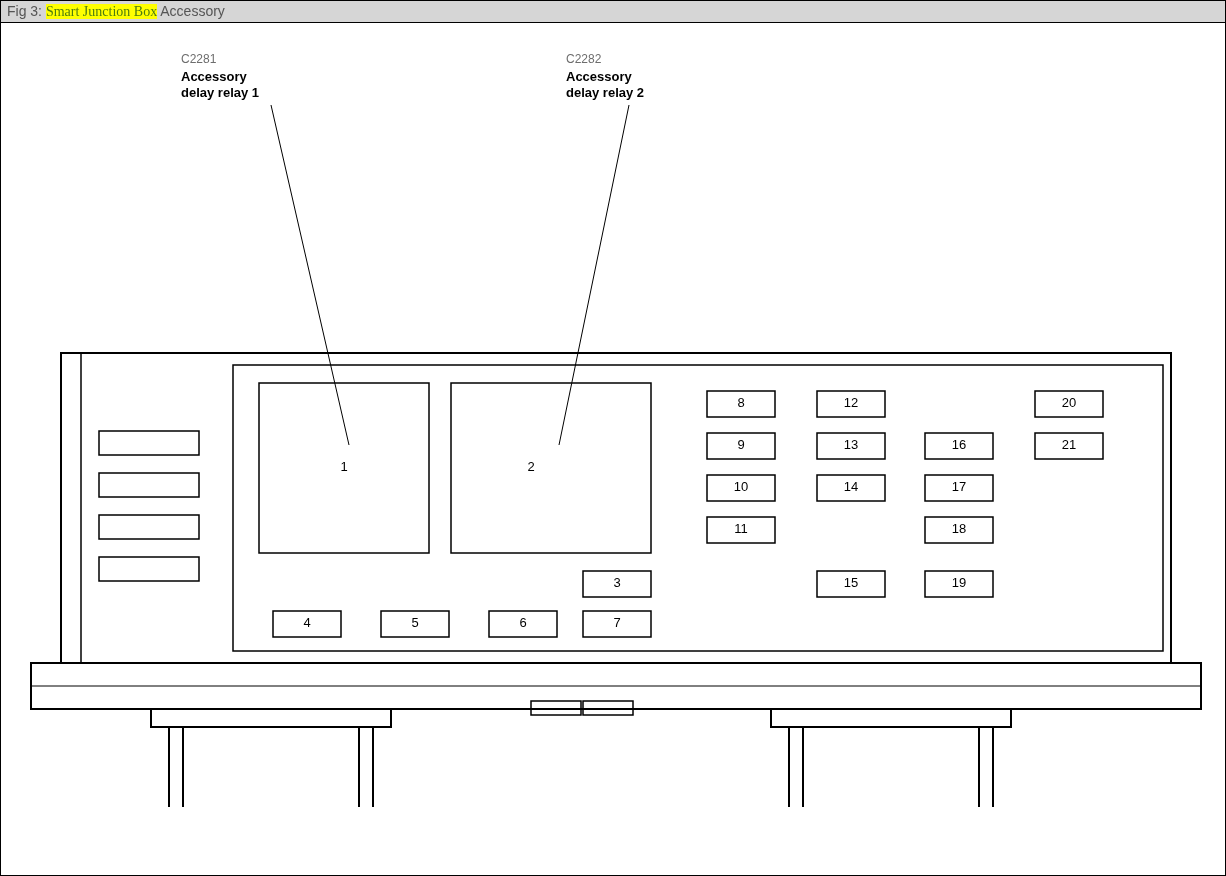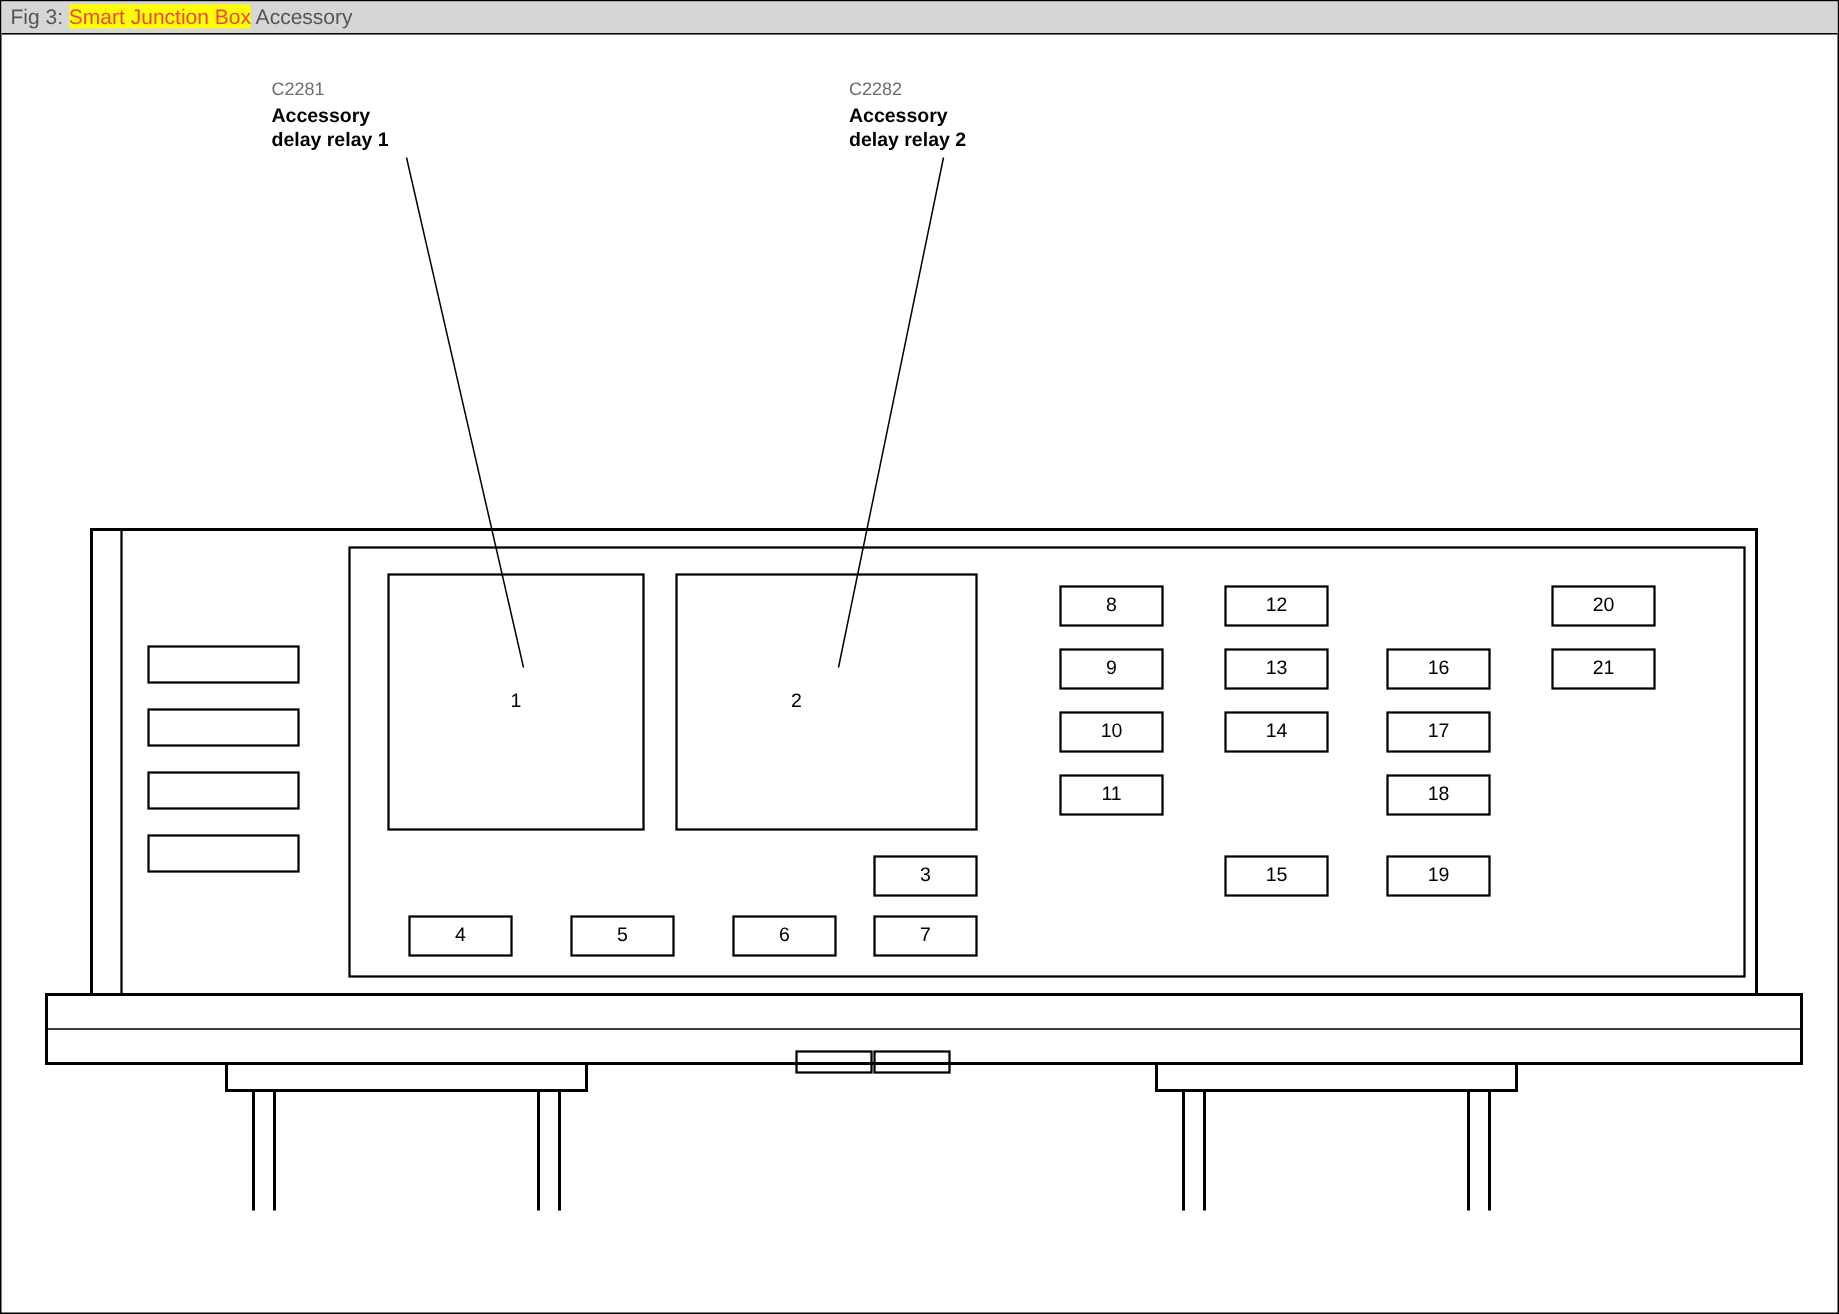--- a/index.html
+++ b/index.html
@@ -1,18 +1,18 @@
 <!DOCTYPE html>
 <html><head>
 <meta charset="utf-8">
 <style>
   html,body{margin:0;padding:0;background:#fff;font-family:Arial,Helvetica,sans-serif;}
   .page{width:1226px;height:876px;position:relative;border:1px solid #000;box-sizing:border-box;}
   .titlebar{position:absolute;left:0;top:0;right:0;height:22px;background:#d6d6d6;border-bottom:1px solid #000;color:#555;font-size:14px;padding:2px 6px;box-sizing:border-box;}
-  .titlebar .hl{background:#ffff00;color:#ef4444;}
+  .titlebar .hl{background:#ffff00;color:#4d7c0f;font-family:Liberation Serif, serif;}
   .diagram{position:absolute;left:0;top:22px;right:0;bottom:0;}
   .diagram svg{width:100%;height:100%;}
   .lbl-code{font-size:12px;fill:#6d6d6d;}
   .lbl-bold{font-size:13px;font-weight:bold;fill:#000;}
   .slotnum{font-size:13px;fill:#000;text-anchor:middle;dominant-baseline:middle;}
 </style>
 </head>
 <body>
 
 <div class="page">

